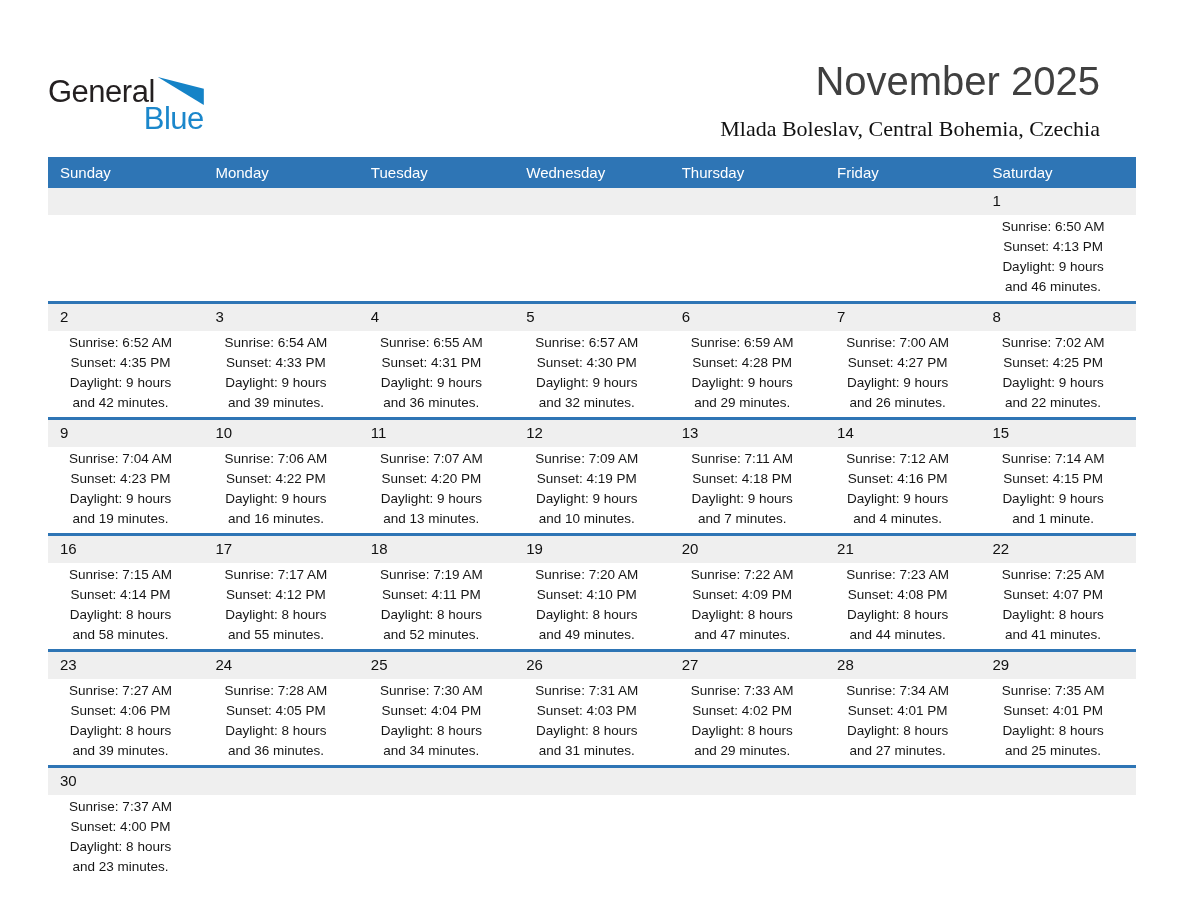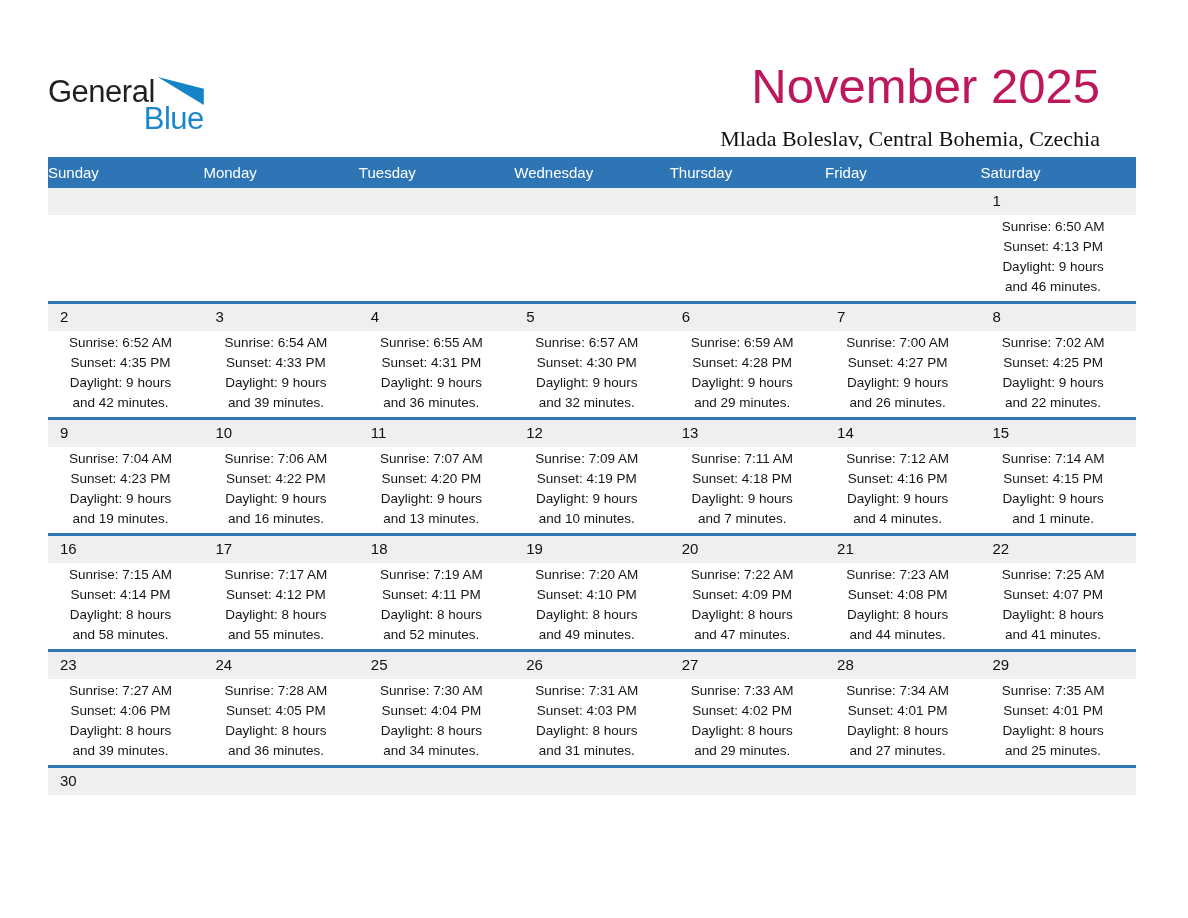--- a/index.html
+++ b/index.html
@@ -23,27 +23,27 @@
     display: inline-block; width: 46px; height: 28px;
     background: #1583C7;
     clip-path: polygon(0 0, 100% 42%, 100% 100%);
     margin-left: 3px; vertical-align: -3px;
   }
   .logo-line2 { text-align: right; margin-top: -9px; }
   .logo-blue { font-size: 31px; color: #1B87CB; font-weight: 500; letter-spacing: -0.5px; }
 
   
   .titles { position: absolute; right: 52px; top: 58px; text-align: right; }
-  .title { font-size: 49px; font-weight: 400; color: #be185d; line-height: 1.15; }
+  .title { font-size: 40px; font-weight: 400; color: #404040; line-height: 1.15; }
   .subtitle { font-size: 22px; font-weight: 400; color: #111111; margin-top: 12px; font-family: Liberation Serif, serif; }
 
   
   .calendar { position: absolute; left: 48px; top: 157px; width: 1088px; }
   .weekday-header { display: flex; background: #2E75B5; height: 31px; align-items: center; }
-  .weekday { flex: 1; color: #ffffff; font-size: 15px; font-weight: 400; }
+  .weekday { flex: 1; color: #ffffff; font-size: 15px; padding-left: 12px; font-weight: 400; }
 
   .week-row { background: #ffffff; }
   .week-row + .week-row { border-top: 3px solid #2E75B5; }
 
   .day-band { display: flex; background: #EFEFEF; }
   .day-number {
     flex: 1; font-size: 15px; color: #111111;
     padding: 4px 0 4px 12px; height: 27px;
   }
   .week-body { display: flex; }
@@ -301,17 +301,30 @@
         <div class="week-row">
           <div class="day-band">
             <div class="day-number">30</div>
             <div class="day-number"></div>
             <div class="day-number"></div>
             <div class="day-number"></div>
             <div class="day-number"></div>
             <div class="day-number"></div>
             <div class="day-number"></div>
           </div>
+          <div class="week-body">
+            <div class="day-details">
+              <div class="detail-line">Sunrise: 7:37 AM</div>
+              <div class="detail-line">Sunset: 4:00 PM</div>
+              <div class="detail-line">Daylight: 8 hours and 23 minutes.</div>
+            </div>
+            <div class="day-details"></div>
+            <div class="day-details"></div>
+            <div class="day-details"></div>
+            <div class="day-details"></div>
+            <div class="day-details"></div>
+            <div class="day-details"></div>
+          </div>
         </div>
       </div>
   </div>
 
 </div>
 
 </body></html>

